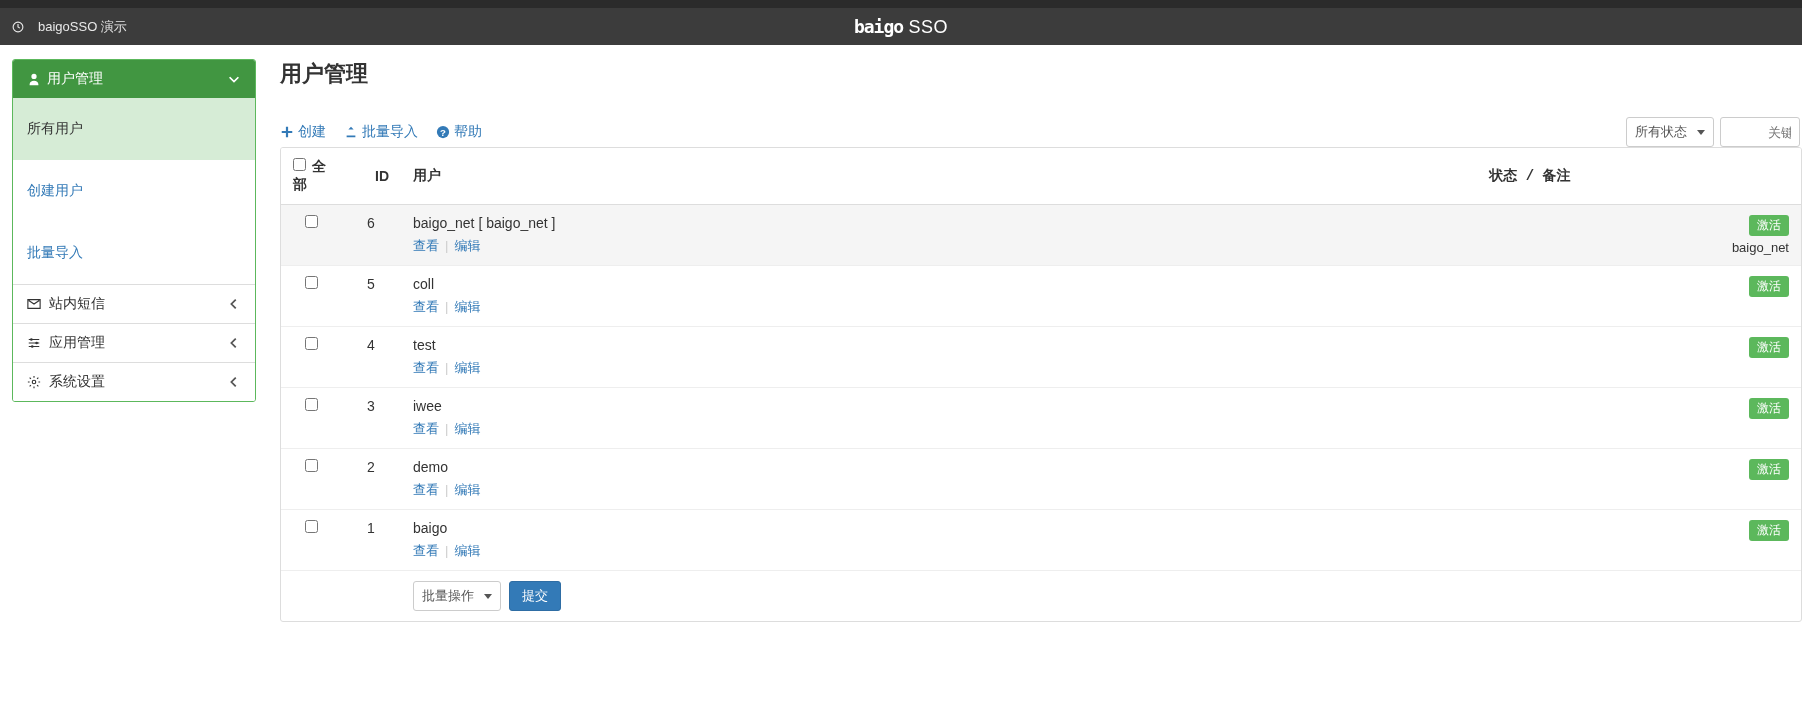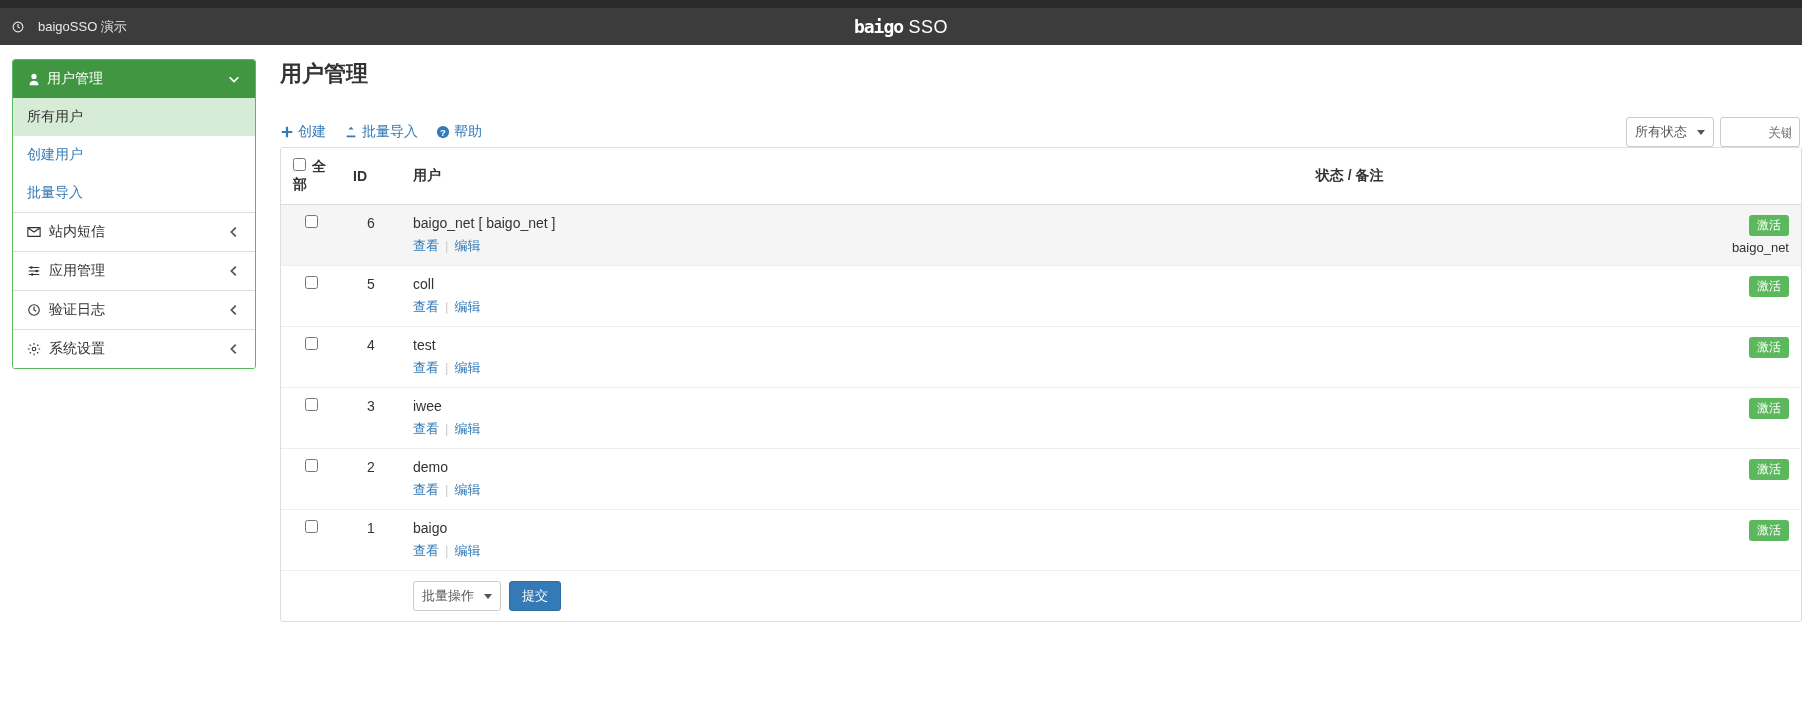--- a/index.html
+++ b/index.html
@@ -21,21 +21,21 @@
 .layout { display: flex; align-items: flex-start; padding: 14px 0 0 12px; gap: 24px; }
 
 .sidebar { width: 244px; border: 1px solid #5cb85c; border-radius: 3px; overflow: hidden; flex-shrink: 0; }
 .sidebar-header {
   background: #419641; color: #fff; padding: 10px 14px; display: flex;
   justify-content: space-between; align-items: center; font-size: 14px;
 }
 .sidebar-header .left { display: flex; align-items: center; gap: 6px; }
 .submenu { background: #fff; }
 .submenu a {
-  display: block; padding: 10px 14px; color: #337ab7; text-decoration: none; font-size: 14px;
+  display: block; padding: 22px 14px; color: #337ab7; text-decoration: none; font-size: 14px;
 }
 .submenu a.active { background: #d6ecd6; color: #333; }
 .sidebar-item {
   border-top: 1px solid #ddd; padding: 10px 14px; display: flex;
   justify-content: space-between; align-items: center; background: #fff; cursor: pointer;
 }
 .sidebar-item .left { display: flex; align-items: center; gap: 8px; color: #333; }
 .chevron { color: #555; }
 
 .main { flex: 1; min-width: 0; padding-right: 0; }
@@ -48,22 +48,22 @@
 .select-box, .search-box {
   border: 1px solid #ccc; border-radius: 3px; padding: 5px 8px; font-size: 13px; background: #fff;
 }
 .select-box { display: flex; align-items: center; gap: 10px; color: #555; }
 .search-box { color: #999; width: 80px; padding-left: 47px; }
 
 .table-container { border: 1px solid #ddd; border-radius: 3px; overflow: hidden; }
 table { width: 100%; border-collapse: collapse; }
 th { text-align: left; padding: 10px 12px; border-bottom: 1px solid #ddd; font-weight: 700; font-size: 14px; background: #fff; }
 th.col-check { width: 60px; }
-th.col-id { width: 60px; text-align: left; }
-th.col-status { text-align: left; white-space: nowrap; }
+th.col-id { width: 60px; text-align: right; }
+th.col-status { text-align: center; white-space: nowrap; font-family: Liberation Mono, monospace; }
 td { padding: 10px 12px; border-top: 1px solid #eee; vertical-align: top; font-size: 14px; }
 td.col-check { text-align: center; }
 td.col-id { text-align: center; color: #333; }
 td.col-user { color: #333; }
 td.col-status { text-align: right; }
 .row-actions { margin-top: 6px; font-size: 13px; }
 .row-actions a { color: #337ab7; text-decoration: none; }
 .row-actions .sep { color: #ccc; margin: 0 6px; }
 .badge-active {
   display: inline-block; background: #5cb85c; color: #fff; padding: 2px 8px;
@@ -144,32 +144,20 @@
             <circle cx="11" cy="8" r="1.5"></circle>
             <circle cx="6" cy="12" r="1.5"></circle>
           </svg>
         <span>应用管理</span>
       </div>
       <svg class="icon chevron" viewBox="0 0 16 16">
           <path d="M10 3L5 8l5 5" fill="none" stroke="currentColor" stroke-width="2"></path>
         </svg>
     </div>
 
-    <div class="sidebar-item">
-      <div class="left">
-        <svg class="icon" viewBox="0 0 16 16">
-            <circle cx="8" cy="8" r="6" fill="none" stroke="currentColor" stroke-width="1.3"></circle>
-            <path d="M8 4v4l2.5 1.5" fill="none" stroke="currentColor" stroke-width="1.3"></path>
-          </svg>
-        <span>验证日志</span>
-      </div>
-      <svg class="icon chevron" viewBox="0 0 16 16">
-          <path d="M10 3L5 8l5 5" fill="none" stroke="currentColor" stroke-width="2"></path>
-        </svg>
-    </div>
 
 
     <div class="sidebar-item">
       <div class="left">
         <svg class="icon" viewBox="0 0 16 16">
             <circle cx="8" cy="8" r="2" fill="none" stroke="currentColor" stroke-width="1.3"></circle>
             <path d="M8 1v2M8 13v2M1 8h2M13 8h2M3 3l1.5 1.5M11.5 11.5L13 13M13 3l-1.5 1.5M4.5 11.5L3 13" stroke="currentColor" stroke-width="1.3"></path>
           </svg>
         <span>系统设置</span>
       </div>

